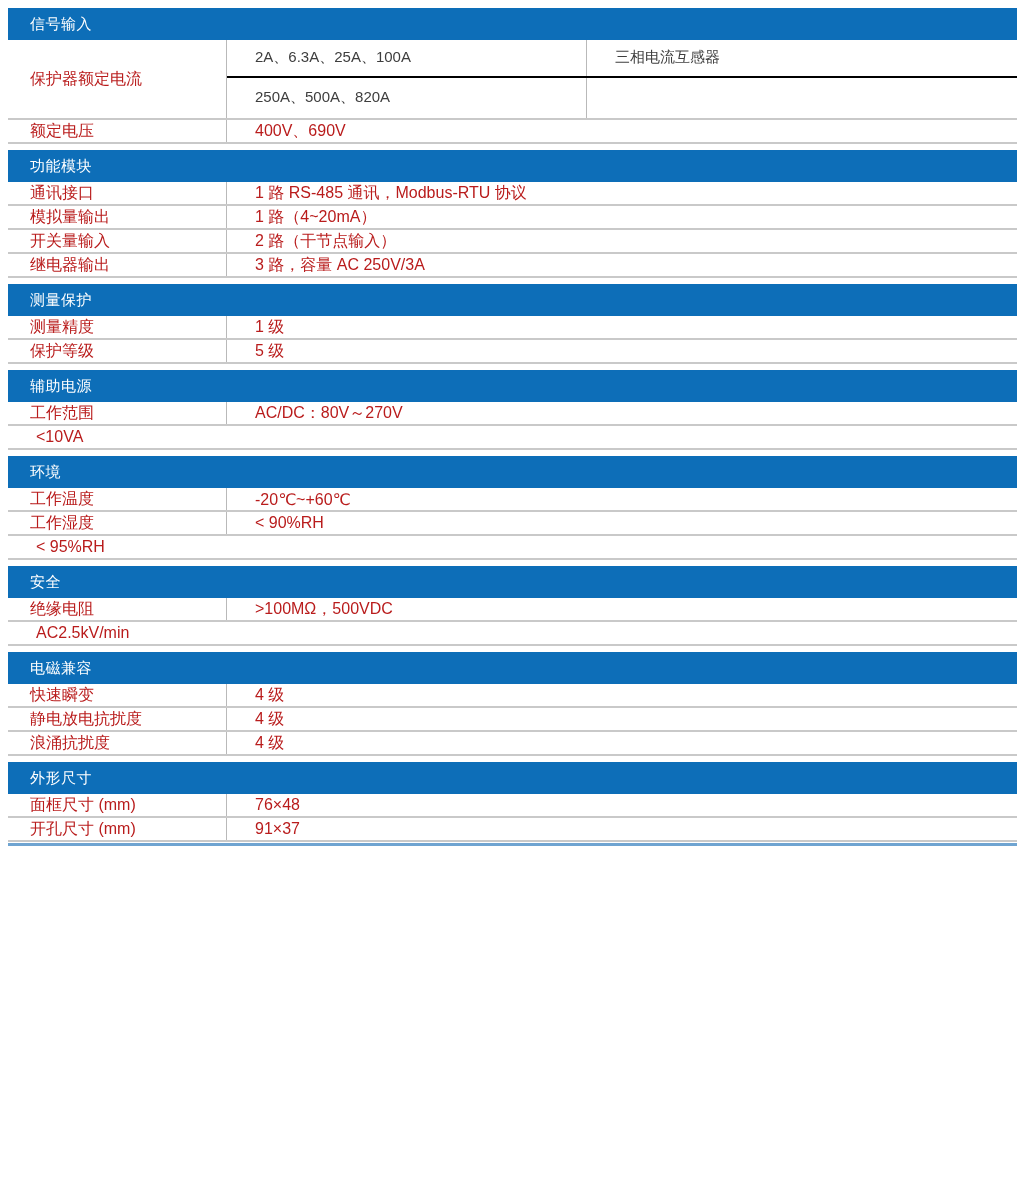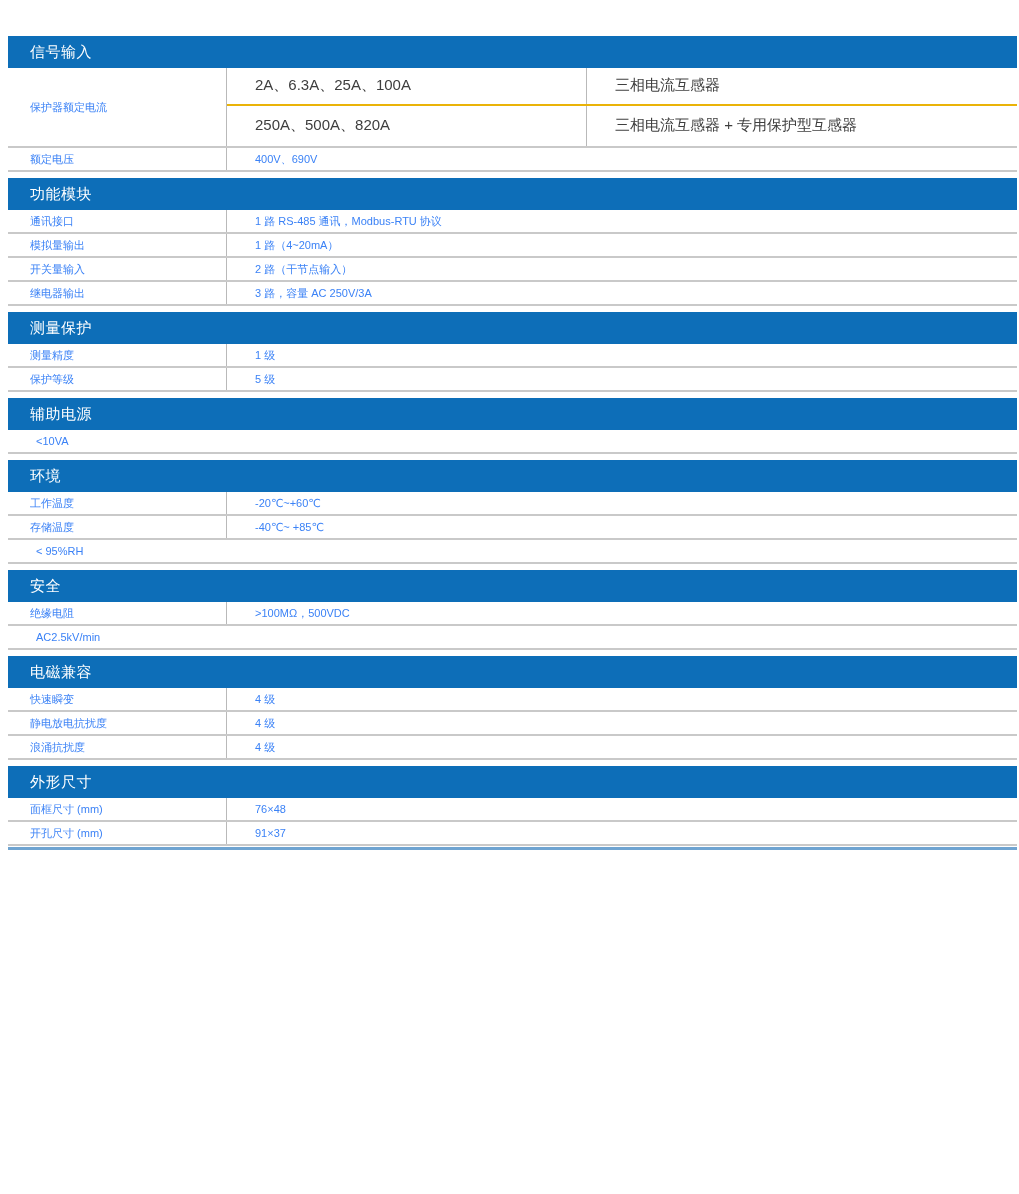--- a/index.html
+++ b/index.html
@@ -6,21 +6,20 @@
   html, body {
     margin: 0; padding: 0;
     width: 1019px; height: 1194px;
     background: #ffffff;
     font-family: "Liberation Sans", "DejaVu Sans", sans-serif;
   }
   .spec-table {
     position: absolute;
     left: 8px; top: 8px;
     width: 1009px;
-    margin-top: 28px;
   }
   .spec-section + .spec-section { margin-top: 6px; }
   .section-header {
     height: 32px;
     background: #0d6eb8;
     display: flex;
     align-items: center;
     padding-left: 22px;
   }
   .section-title {
@@ -31,33 +30,33 @@
   .row {
     display: flex;
     height: 24px;
     border-bottom: 2px solid #c9c9c9;
     background: #ffffff;
   }
   .row.tall { height: 80px; }
   .cell {
     display: flex;
     align-items: center;
-    font-size: 11px;
-    color: #3b82f6;
+    font-size: 16px;
+    color: #b91c1c;
   }
   .cell.label {
     width: 219px;
     flex-shrink: 0;
     padding-left: 22px;
     border-right: 1px solid #b9b9b9;
   }
   .cell.value { flex: 1; padding-left: 28px; }
   .subrows { flex: 1; display: flex; flex-direction: column; }
   .subrow { display: flex; height: 52px; }
-  .subrow.first { height: 48px; border-bottom: 2px solid #eab308; }
+  .subrow.first { height: 48px; border-bottom: 2px solid #000000; }
   .subrow .value2 {
     width: 360px;
     flex-shrink: 0;
     padding-left: 28px;
     border-right: 1px solid #b9b9b9;
     display: flex;
     align-items: center;
     font-size: 15px;
     color: #3e3e3e;
   }
@@ -86,21 +85,20 @@
     </div>
     <div class="row tall">
       <div class="cell label">保护器额定电流</div>
       <div class="subrows">
         <div class="subrow first">
           <div class="value2">2A、6.3A、25A、100A</div>
           <div class="note">三相电流互感器</div>
         </div>
         <div class="subrow">
           <div class="value2">250A、500A、820A</div>
-          <div class="note">三相电流互感器 + 专用保护型互感器</div>
         </div>
       </div>
     </div>
     <div class="row">
       <div class="cell label">额定电压</div>
       <div class="cell value">400V、690V</div>
     </div>
   </div>
 
   <div class="spec-section">
@@ -137,35 +135,39 @@
       <div class="cell label">保护等级</div>
       <div class="cell value">5 级</div>
     </div>
   </div>
 
   <div class="spec-section">
     <div class="section-header">
       <span class="section-title">辅助电源</span>
     </div>
     <div class="row">
+      <div class="cell label">工作范围</div>
+      <div class="cell value">AC/DC：80V～270V</div>
+    </div>
+    <div class="row">
       <div class="cell value">&lt;10VA</div>
     </div>
   </div>
 
   <div class="spec-section">
     <div class="section-header">
       <span class="section-title">环境</span>
     </div>
     <div class="row">
       <div class="cell label">工作温度</div>
       <div class="cell value">-20℃~+60℃</div>
     </div>
     <div class="row">
-      <div class="cell label">存储温度</div>
-      <div class="cell value">-40℃~ +85℃</div>
+      <div class="cell label">工作湿度</div>
+      <div class="cell value">&lt; 90%RH</div>
     </div>
     <div class="row">
       <div class="cell value">&lt; 95%RH</div>
     </div>
   </div>
 
   <div class="spec-section">
     <div class="section-header">
       <span class="section-title">安全</span>
     </div>

